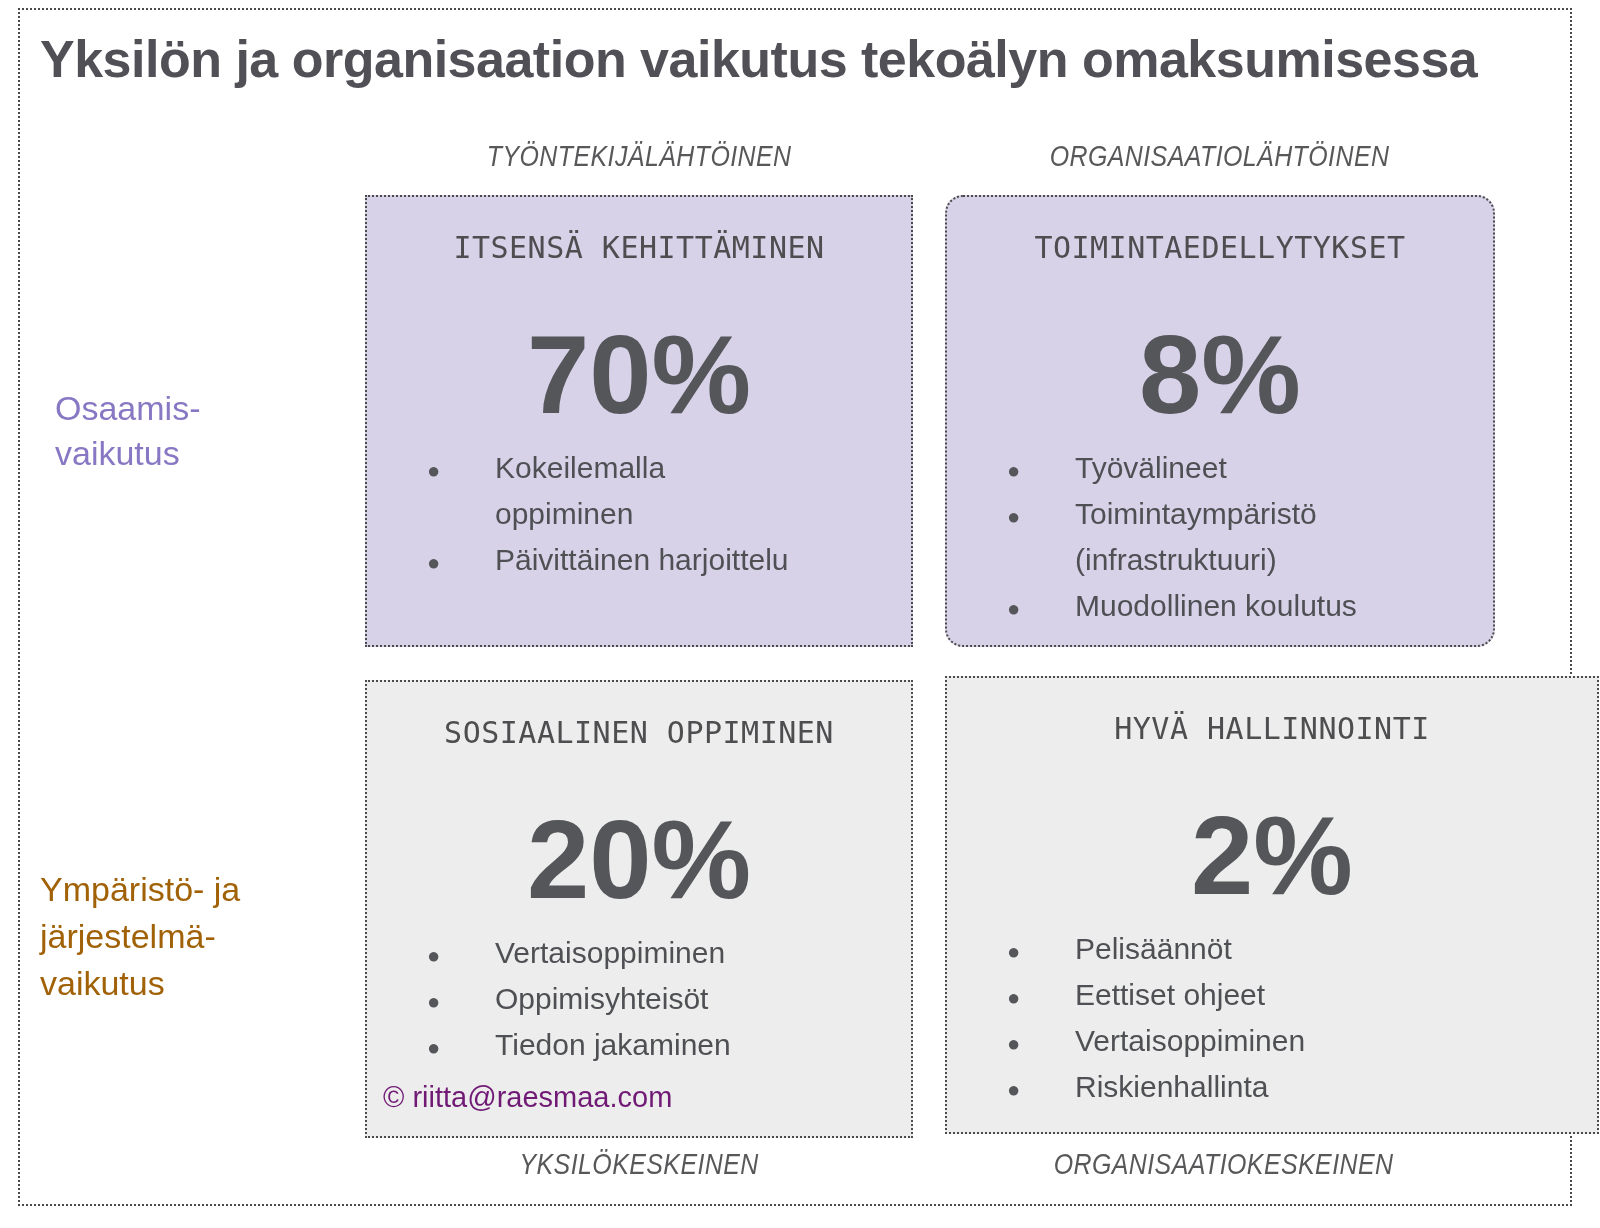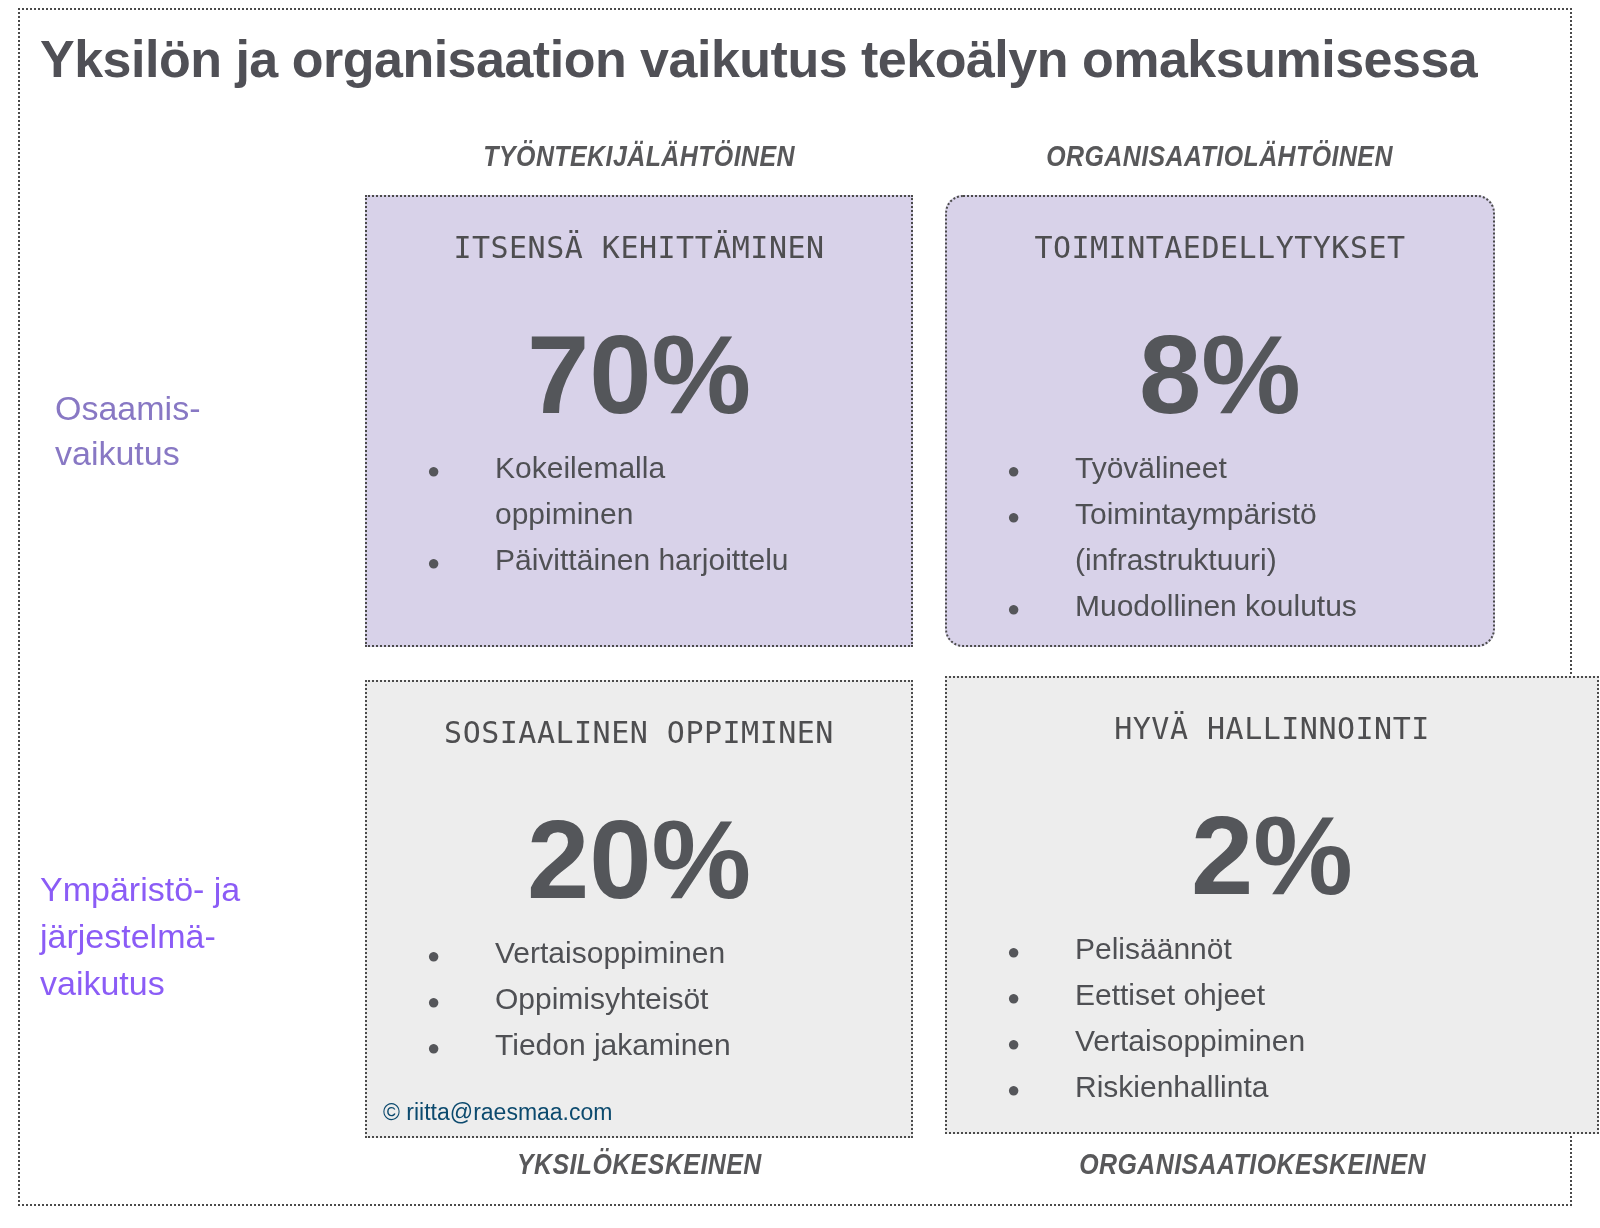--- a/index.html
+++ b/index.html
@@ -27,34 +27,34 @@
     letter-spacing: -0.5px;
     line-height: 1.2;
     color: #505056;
   }
   .col-head, .bottom-head {
     position: absolute;
     width: 548px;
     text-align: center;
     font-style: italic;
     font-size: 29px;
-    font-weight: 700;
+    font-weight: 400;
     color: #58585a;
     letter-spacing: 0.5px;
   }
   .col-head .sq, .bottom-head .sq {
     display: inline-block;
     transform: scaleX(0.86);
     transform-origin: center;
     white-space: nowrap;
   }
   .col-head.left   { left: 365px; top: 140px; }
   .col-head.right  { left: 946px; top: 140px; }
   .bottom-head.left  { left: 365px; top: 1148px; }
-  .bottom-head.right { left: 979px; top: 1148px; }
+  .bottom-head.right { left: 950px; top: 1148px; }
 
   .quad {
     position: absolute;
     box-sizing: border-box;
     border: 2px dotted #4b4b4b;
     padding-top: 32px;
   }
   .quad.purple { background: #d8d2e9; }
   .quad.gray   { background: #ededed; }
   .quad.q1 { left: 365px; top: 195px; width: 548px; height: 452px; }
@@ -96,43 +96,43 @@
     content: "●";
     position: absolute;
     left: 60px;
     top: 3px;
     font-size: 22px;
     color: #55565a;
   }
   .copyright {
     position: absolute;
     left: 16px;
-    bottom: 10px;
-    font-size: 23px;
-    color: #0c4a6e;
+    bottom: 22px;
+    font-size: 29px;
+    color: #701a75;
   }
   .row-label {
     position: absolute;
     text-align: left;
     white-space: pre-line;
     font-weight: 500;
   }
   .row-label.top {
     left: 55px; top: 386px;
     width: 280px;
     font-size: 34px;
     line-height: 1.32;
     color: #8878c4;
   }
   .row-label.bottom {
     left: 40px; top: 866px;
     width: 295px;
     font-size: 34px;
     line-height: 1.38;
-    color: #8b5cf6;
+    color: #a16207;
   }
 </style>
 </head>
 <body>
 
 <div class="canvas">
   <div class="outer-border"></div>
 
   <div class="title">Yksilön ja organisaation vaikutus tekoälyn omaksumisessa</div>
 

